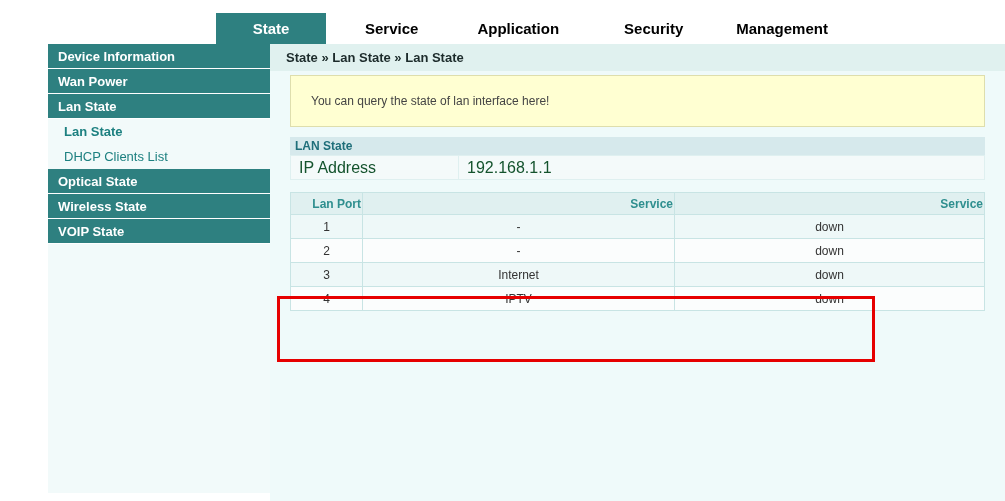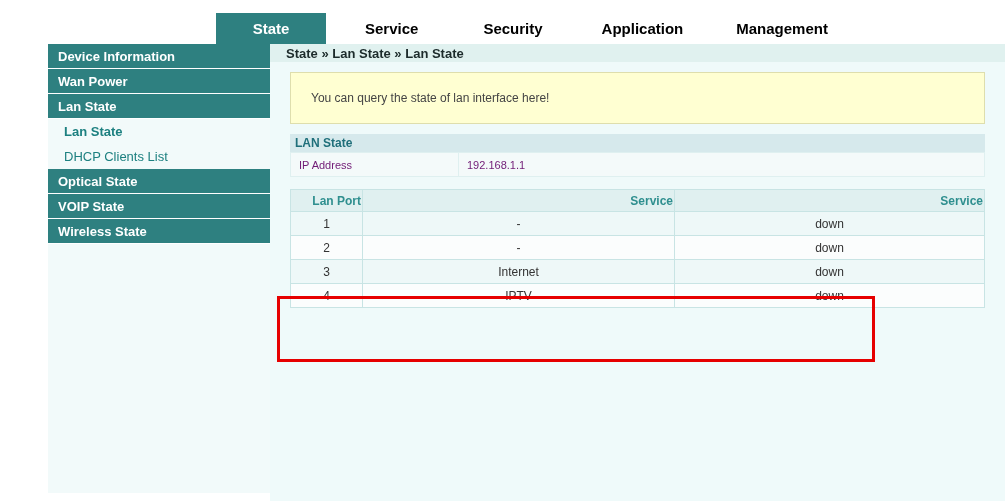--- a/index.html
+++ b/index.html
@@ -38,40 +38,40 @@
   .side-main { background:var(--teal, #2e8080); color:#ffffff; font-weight:bold; }
   .side-sub  { background:#f2fafa; color:#1d8080; font-weight:normal; padding-left:16px; border-bottom:1px solid #f2fafa; }
   .side-sub.active { font-weight:bold; }
 
   
   .main {
     position:absolute; top:44px; left:270px; right:0; bottom:0;
     background:#effafa;
   }
   .breadcrumb {
-    height:18px; background:#e0f1ef; display:flex; align-items:center;
+    height:27px; background:#e0f1ef; display:flex; align-items:center;
     padding-left:16px; font-size:13px; font-weight:bold; color:#1c2b2b;
   }
-  .content { padding:10px 20px 0 20px; }
+  .content { padding:4px 20px 0 20px; }
 
   .notice {
     height:52px; background:var(--info_bg, #ffffd2); border:1px solid #dedead;
     display:flex; align-items:center; padding-left:20px;
     font-size:12px; color:#444444; margin-bottom:10px;
   }
 
   .section-bar {
     height:18px; background:#d6e9ec; display:flex; align-items:center;
     padding-left:5px; font-size:12px; font-weight:bold; color:#1f6f7a;
     margin-top:0;
   }
 
   table { width:100%; border-collapse:collapse; }
   .kv-table td {
-    height:24px; font-size:11px; color:#701a75; padding-left:8px;
+    height:24px; font-size:16px; color:#14532d; padding-left:8px;
     border:1px solid #dff0f0;
   }
   .kv-table .lbl { width:168px; }
   .kv-table tr:nth-child(odd) td  { background:#f4fafa; }
   .kv-table tr:nth-child(even) td { background:#fcfefe; }
 
   .port-table { margin-top:12px; }
   .port-table th {
     height:22px; background:#e0f0f0; color:#2f8f8f; font-weight:bold;
     font-size:12px; border:1px solid #c8e4e4; text-align:right;
@@ -90,34 +90,34 @@
     z-index:10; pointer-events:none; background:transparent;
   }
 </style>
 </head>
 <body>
 
 <div class="topnav">
   <div class="spacer"></div>
   <div class="tab active t-state">State</div>
   <div class="tab t-network">Service</div>
+  <div class="tab t-application">Application</div>
   <div class="tab t-security">Security</div>
-  <div class="tab t-application">Application</div>
   <div class="tab t-management">Management</div>
 </div>
 
 <div class="sidebar">
   <div class="side-item side-main">Device Information</div>
   <div class="side-item side-main">Wan Power</div>
   <div class="side-item side-main">Lan State</div>
   <div class="side-item side-sub active">Lan State</div>
   <div class="side-item side-sub">DHCP Clients List</div>
   <div class="side-item side-main">Optical State</div>
+  <div class="side-item side-main">Wireless State</div>
   <div class="side-item side-main">VOIP State</div>
-  <div class="side-item side-main">Wireless State</div>
 </div>
 
 <div class="main">
   <div class="breadcrumb">State » Lan State » Lan State</div>
 
   <div class="content">
     <div class="notice">
       <span>You can query the state of lan interface here!</span>
     </div>
 

